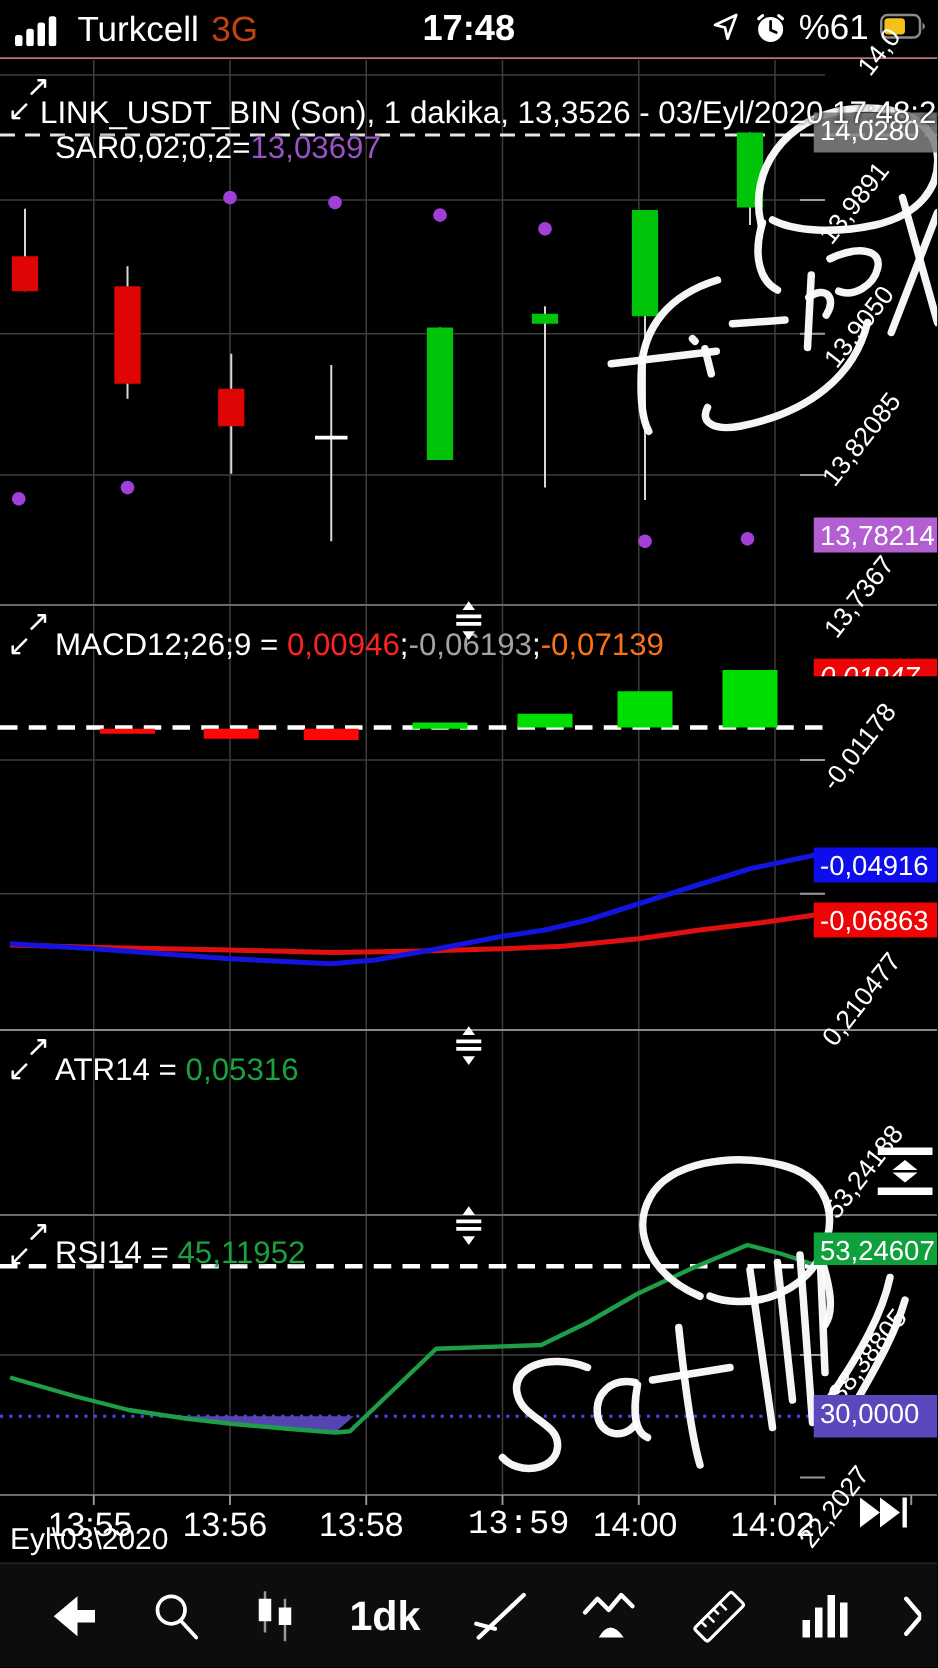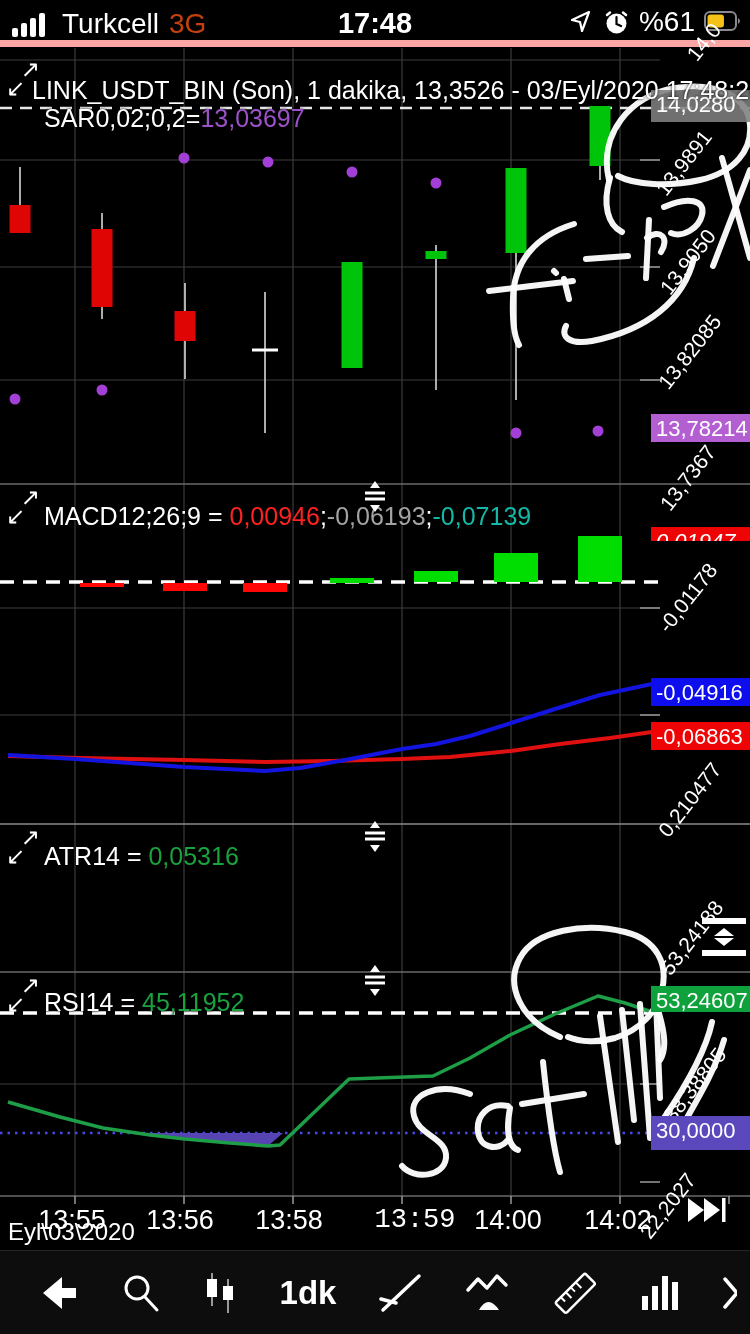--- a/index.html
+++ b/index.html
@@ -1,21 +1,21 @@
 <!DOCTYPE html>
 <html><head>
 <meta charset="utf-8">
 <style>
   html,body{margin:0;padding:0;background:#000;}
   *{box-sizing:border-box;}
   .screen{position:relative;width:750px;height:1334px;background:#000;overflow:hidden;
           font-family:"Liberation Sans",sans-serif;color:#fff;}
   
   .status-bar{position:absolute;left:0;top:0;width:750px;height:47px;display:flex;
-              align-items:center;background:#000;border-bottom:7px solid #fca5a5;}
+              align-items:center;background:#000;border-bottom:1px solid #fca5a5;}
   .sb-left{position:absolute;left:12px;top:8px;display:flex;align-items:center;gap:10px;}
   .sb-carrier{font-size:28px;}
   .sb-net{font-size:28px;color:#c2410c;}
   .sb-time{position:absolute;left:0;width:750px;text-align:center;font-size:29px;font-weight:bold;top:7px;}
   .sb-right{position:absolute;right:6px;top:6px;display:flex;align-items:center;gap:9px;}
   .sb-batt-pct{font-size:28px;}
   
   .hdr{position:absolute;font-size:25px;white-space:nowrap;z-index:6;text-shadow:0 0 3px #000;}
   .expand-icon{position:absolute;width:34px;height:44px;z-index:7;font-size:23px;line-height:1;}
   .expand-icon span{position:absolute;}
@@ -204,21 +204,21 @@
   <div class="hdr" style="left:32px;top:76px">LINK_USDT_BIN (Son), 1 dakika, 13,3526 - 03/Eyl/2020 17:48:20</div>
   <div class="hdr" style="left:44px;top:104px">
     <span>SAR0,02;0,2=</span><span style="color: rgb(155, 82, 200);">13,03697</span>
   </div>
 
   <div class="expand-icon" style="left:6px;top:486px">
       <span class="ne">↗</span>
       <span class="sw">↙</span>
     </div>
   <div class="hdr" style="left:44px;top:502px">
-    <span>MACD12;26;9 = </span><span id="macd-values"><span style="color: rgb(255, 34, 34);">0,00946</span><span style="color: rgb(255, 255, 255);">;</span><span style="color: #a3a3a3;">-0,06193</span><span style="color: rgb(255, 255, 255);">;</span><span style="color: #14b8a6;">-0,07139</span></span>
+    <span>MACD12;26;9 = </span><span id="macd-values"><span style="color: rgb(255, 34, 34);">0,00946</span><span style="color: rgb(255, 255, 255);">;</span><span style="color: #a3a3a3;">-0,06193</span><span style="color: rgb(255, 255, 255);">;</span><span style="color: #f97316;">-0,07139</span></span>
   </div>
 
   <div class="expand-icon" style="left:6px;top:826px">
       <span class="ne">↗</span>
       <span class="sw">↙</span>
     </div>
   <div class="hdr" style="left:44px;top:842px">
     <span>ATR14 = </span><span style="color: rgb(26, 162, 62);">0,05316</span>
   </div>
 

